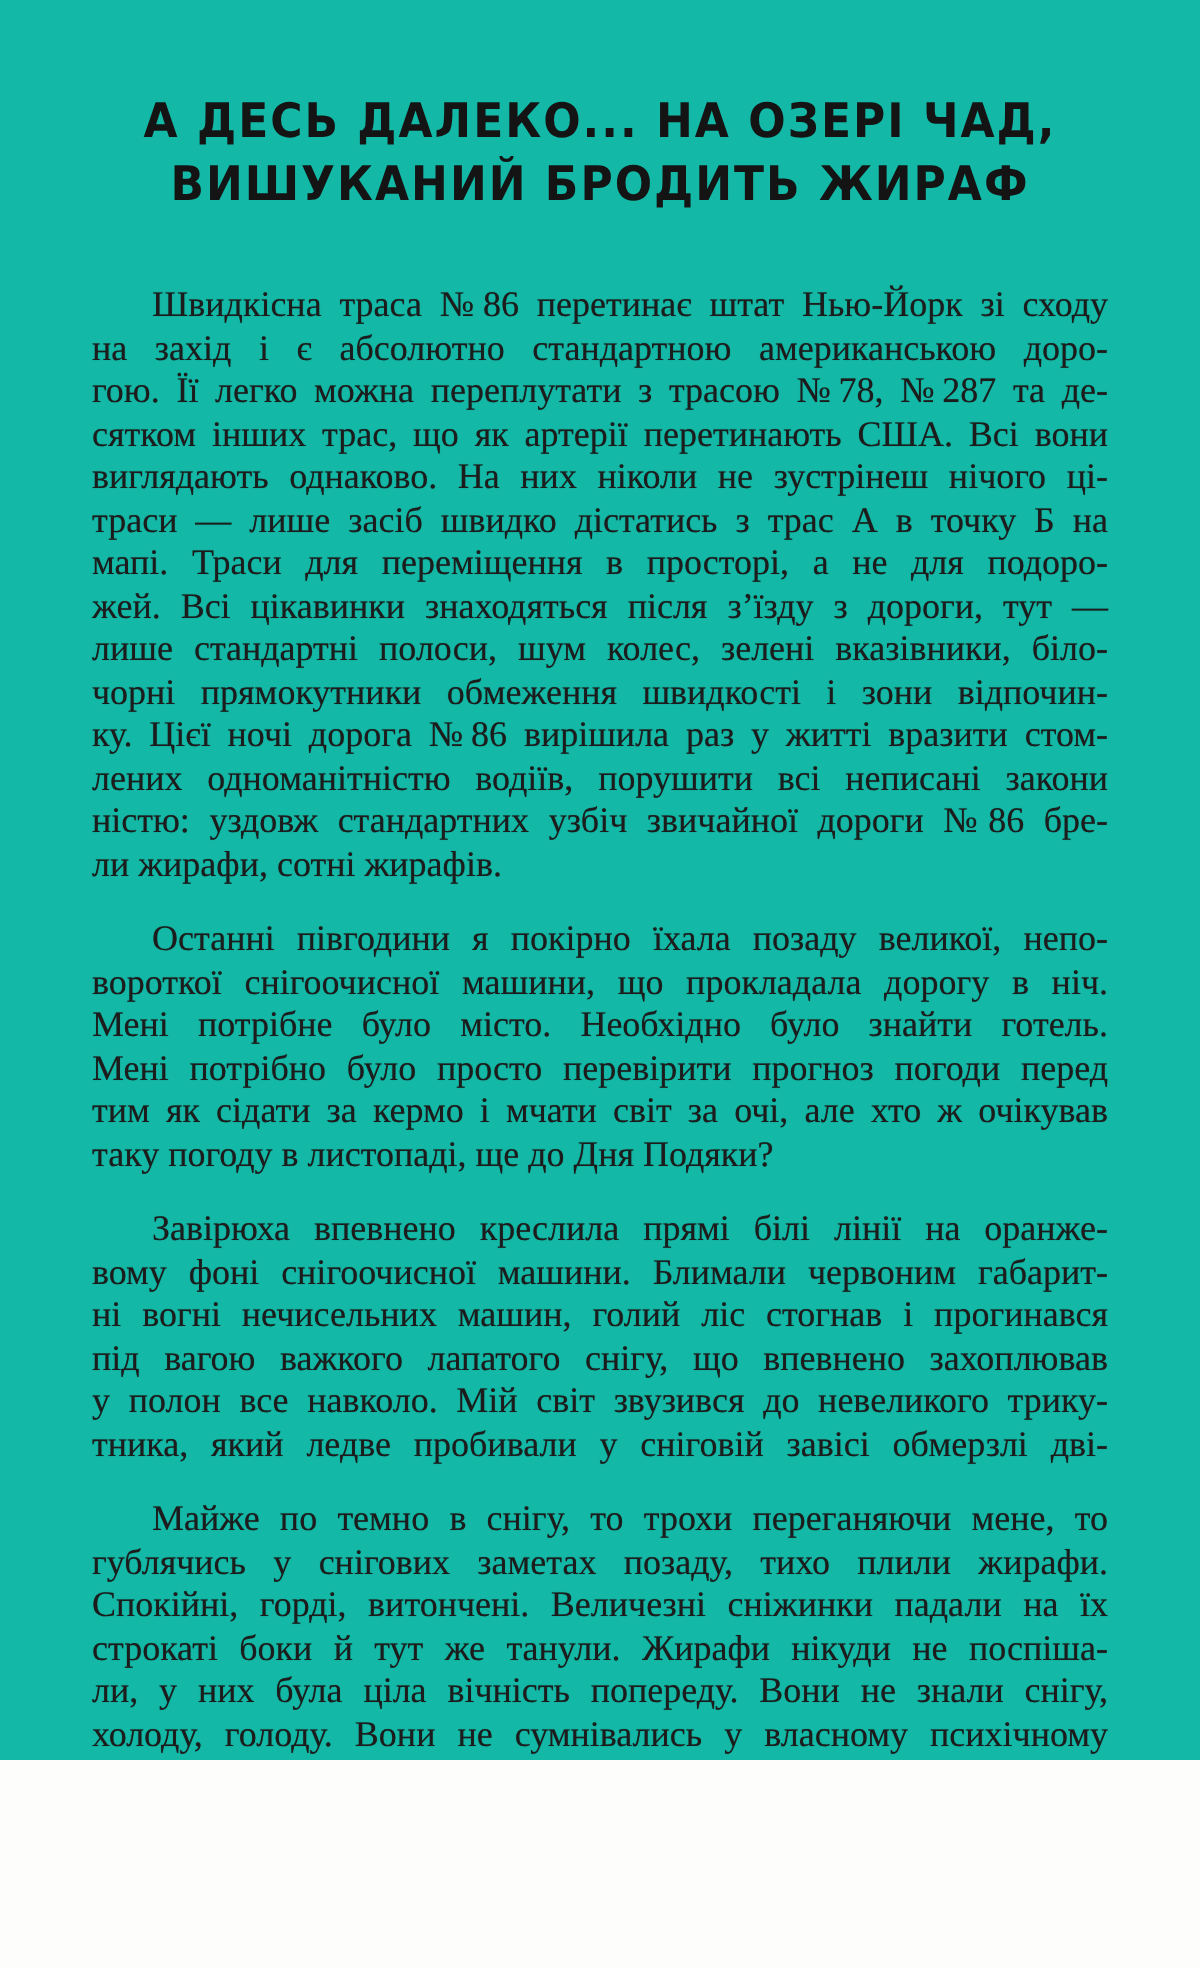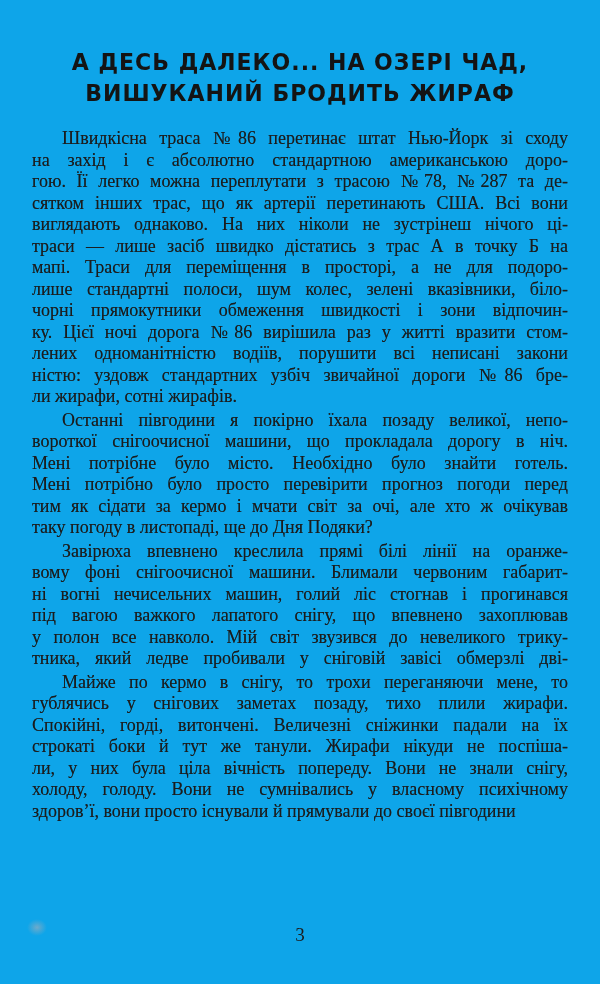--- a/index.html
+++ b/index.html
@@ -3,22 +3,22 @@
 <meta charset="utf-8">
 <style>
   html, body { margin:0; padding:0; }
   body {
     width:600px; height:984px;
     background:#fdfdfc;
     font-family:"Liberation Serif", serif;
   }
   .page {
     position:relative;
-    width:600px; height:984px;
-    background:#0ea5e9;
+    width:600px; height:880px;
+    background:#14b8a6;
     overflow:hidden;
   }
   .title {
     position:absolute;
     top:46px; left:0; right:0;
     text-align:center;
     font-family:"DejaVu Sans", sans-serif;
     font-weight:700;
     font-size:22px;
     line-height:29px;
@@ -29,21 +29,21 @@
   }
   .body-text {
     position:absolute;
     top:126px; left:30px;
     width:540px;
     font-size:18px;
     line-height:21.5px;
     color:#1c1c1c;
     text-shadow:0 0 0.4px rgba(20,20,20,0.55);
   }
-  .paragraph { margin:2px; }
+  .paragraph { margin:16px; }
   .line {
     text-align:justify;
     text-align-last:justify;
     white-space:nowrap;
     height:21.5px;
   }
   .line.last { text-align-last:left; }
   .line.first { text-indent:30px; }
   .page-number {
     position:absolute;
@@ -72,20 +72,21 @@
 
   <div class="body-text">
       <div class="paragraph">
         <div class="line first">Швидкісна траса №86 перетинає штат Нью-Йорк зі сходу</div>
         <div class="line">на захід і є абсолютно стандартною американською доро-</div>
         <div class="line">гою. Її легко можна переплутати з трасою №78, №287 та де-</div>
         <div class="line">сятком інших трас, що як артерії перетинають США. Всі вони</div>
         <div class="line">виглядають однаково. На них ніколи не зустрінеш нічого ці-</div>
         <div class="line">траси — лише засіб швидко дістатись з трас А в точку Б на</div>
         <div class="line">мапі. Траси для переміщення в просторі, а не для подоро-</div>
+        <div class="line">жей. Всі цікавинки знаходяться після з’їзду з дороги, тут —</div>
         <div class="line">лише стандартні полоси, шум колес, зелені вказівники, біло-</div>
         <div class="line">чорні прямокутники обмеження швидкості і зони відпочин-</div>
         <div class="line">ку. Цієї ночі дорога №86 вирішила раз у житті вразити стом-</div>
         <div class="line">лених одноманітністю водіїв, порушити всі неписані закони</div>
         <div class="line">ністю: уздовж стандартних узбіч звичайної дороги №86 бре-</div>
         <div class="line last">ли жирафи, сотні жирафів.</div>
       </div>
       <div class="paragraph">
         <div class="line first">Останні півгодини я покірно їхала позаду великої, непо-</div>
         <div class="line">вороткої снігоочисної машини, що прокладала дорогу в ніч.</div>
@@ -96,21 +97,21 @@
       </div>
       <div class="paragraph">
         <div class="line first">Завірюха впевнено креслила прямі білі лінії на оранже-</div>
         <div class="line">вому фоні снігоочисної машини. Блимали червоним габарит-</div>
         <div class="line">ні вогні нечисельних машин, голий ліс стогнав і прогинався</div>
         <div class="line">під вагою важкого лапатого снігу, що впевнено захоплював</div>
         <div class="line">у полон все навколо. Мій світ звузився до невеликого трику-</div>
         <div class="line">тника, який ледве пробивали у сніговій завісі обмерзлі дві-</div>
       </div>
       <div class="paragraph">
-        <div class="line first">Майже по кермо в снігу, то трохи переганяючи мене, то</div>
+        <div class="line first">Майже по темно в снігу, то трохи переганяючи мене, то</div>
         <div class="line">гублячись у снігових заметах позаду, тихо плили жирафи.</div>
         <div class="line">Спокійні, горді, витончені. Величезні сніжинки падали на їх</div>
         <div class="line">строкаті боки й тут же танули. Жирафи нікуди не поспіша-</div>
         <div class="line">ли, у них була ціла вічність попереду. Вони не знали снігу,</div>
         <div class="line">холоду, голоду. Вони не сумнівались у власному психічному</div>
         <div class="line last">здоров’ї, вони просто існували й прямували до своєї півгодини</div>
       </div>
     </div>
 
   <div class="smudge"></div>

